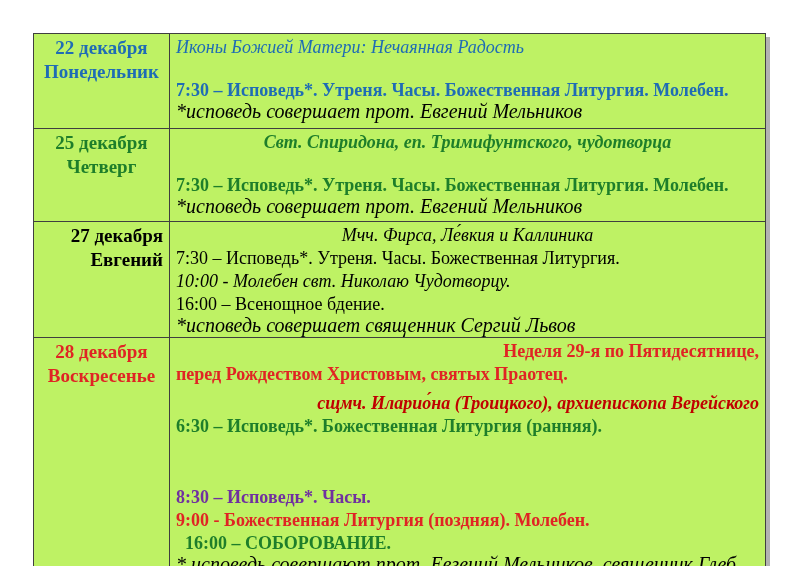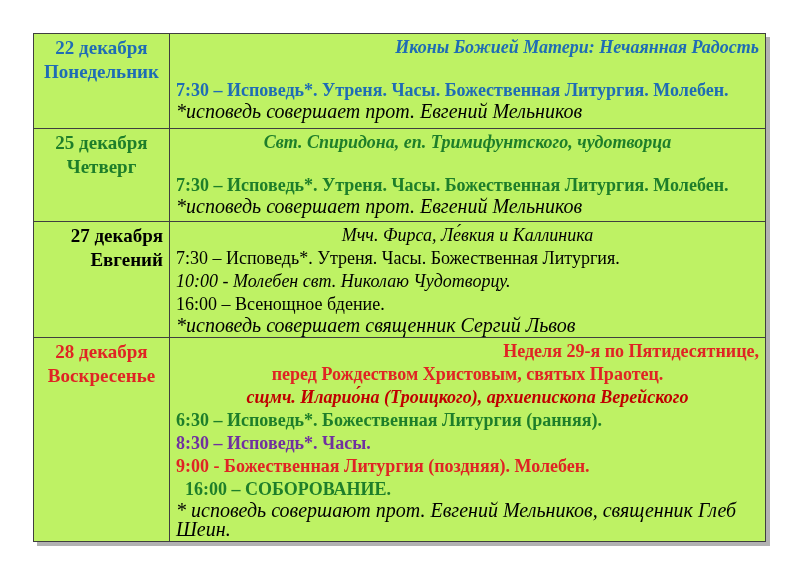--- a/index.html
+++ b/index.html
@@ -67,21 +67,21 @@
 <div class="page">
   <div class="table-wrap">
     <table class="schedule">
       <tbody>
           <tr>
             <td class="date-cell" style="color: rgb(31, 108, 181);">
               <div>22 декабря</div>
               <div>Понедельник</div>
             </td>
             <td class="content-cell">
-              <div class="line" style="color: rgb(31, 108, 181); font-weight: bold; font-style: italic; text-align: right;">Иконы Божией Матери: Нечаянная Радость</div>
+              <div class="line" style="color: rgb(31, 108, 181); font-weight: normal; font-style: italic; text-align: left;">Иконы Божией Матери: Нечаянная Радость</div>
               <div class="line spacer"></div>
               <div class="line" style="color: rgb(31, 108, 181); font-weight: bold;">7:30 – Исповедь*. Утреня. Часы.  Божественная Литургия. Молебен.</div>
               <div class="line footnote wrapok">*исповедь совершает прот. Евгений Мельников</div>
             </td>
           </tr>
           <tr>
             <td class="date-cell" style="color: rgb(30, 126, 42);">
               <div>25 декабря</div>
               <div>Четверг</div>
             </td>
@@ -105,24 +105,24 @@
               <div class="line footnote wrapok">*исповедь совершает священник Сергий Львов</div>
             </td>
           </tr>
           <tr>
             <td class="date-cell" style="color: rgb(224, 36, 36);">
               <div>28 декабря</div>
               <div>Воскресенье</div>
             </td>
             <td class="content-cell">
               <div class="line" style="color: rgb(224, 36, 36); font-weight: bold; text-align: right;">Неделя 29-я по Пятидесятнице,</div>
-              <div class="line" style="color: rgb(224, 36, 36); font-weight: bold; text-align: center;">перед Рождеством Христовым, святых Праотец.</div>
-              <div class="line" style="color: rgb(192, 0, 0); font-weight: bold; font-style: italic; text-align: center;">сщмч. Иларио́на (Троицкого), архиепископа Верейского</div>
+              <div class="line" style="color: rgb(224, 36, 36); font-weight: bold; ">перед Рождеством Христовым, святых Праотец.</div>
+              <div class="line" style="color: rgb(192, 0, 0); font-weight: bold; font-style: italic; text-align: right; margin-top: 6px;">сщмч. Иларио́на (Троицкого), архиепископа Верейского</div>
               <div class="line" style="color: rgb(30, 126, 42); font-weight: bold;">6:30 – Исповедь*. Божественная Литургия (ранняя).</div>
-              <div class="line" style="color: rgb(112, 48, 160); font-weight: bold;">8:30 – Исповедь*. Часы.</div>
+              <div class="line" style="color: rgb(112, 48, 160); font-weight: bold; margin-top: 48px;">8:30 – Исповедь*. Часы.</div>
               <div class="line" style="color: rgb(224, 36, 36); font-weight: bold;">9:00 - Божественная Литургия (поздняя). Молебен.</div>
               <div class="line" style="color: rgb(30, 126, 42); font-weight: bold; margin-left: 9px;">16:00 – СОБОРОВАНИЕ.</div>
               <div class="line footnote wrapok">* исповедь совершают прот. Евгений Мельников, священник Глеб Шеин.</div>
             </td>
           </tr>
         </tbody>
     </table>
   </div>
 </div>
 

